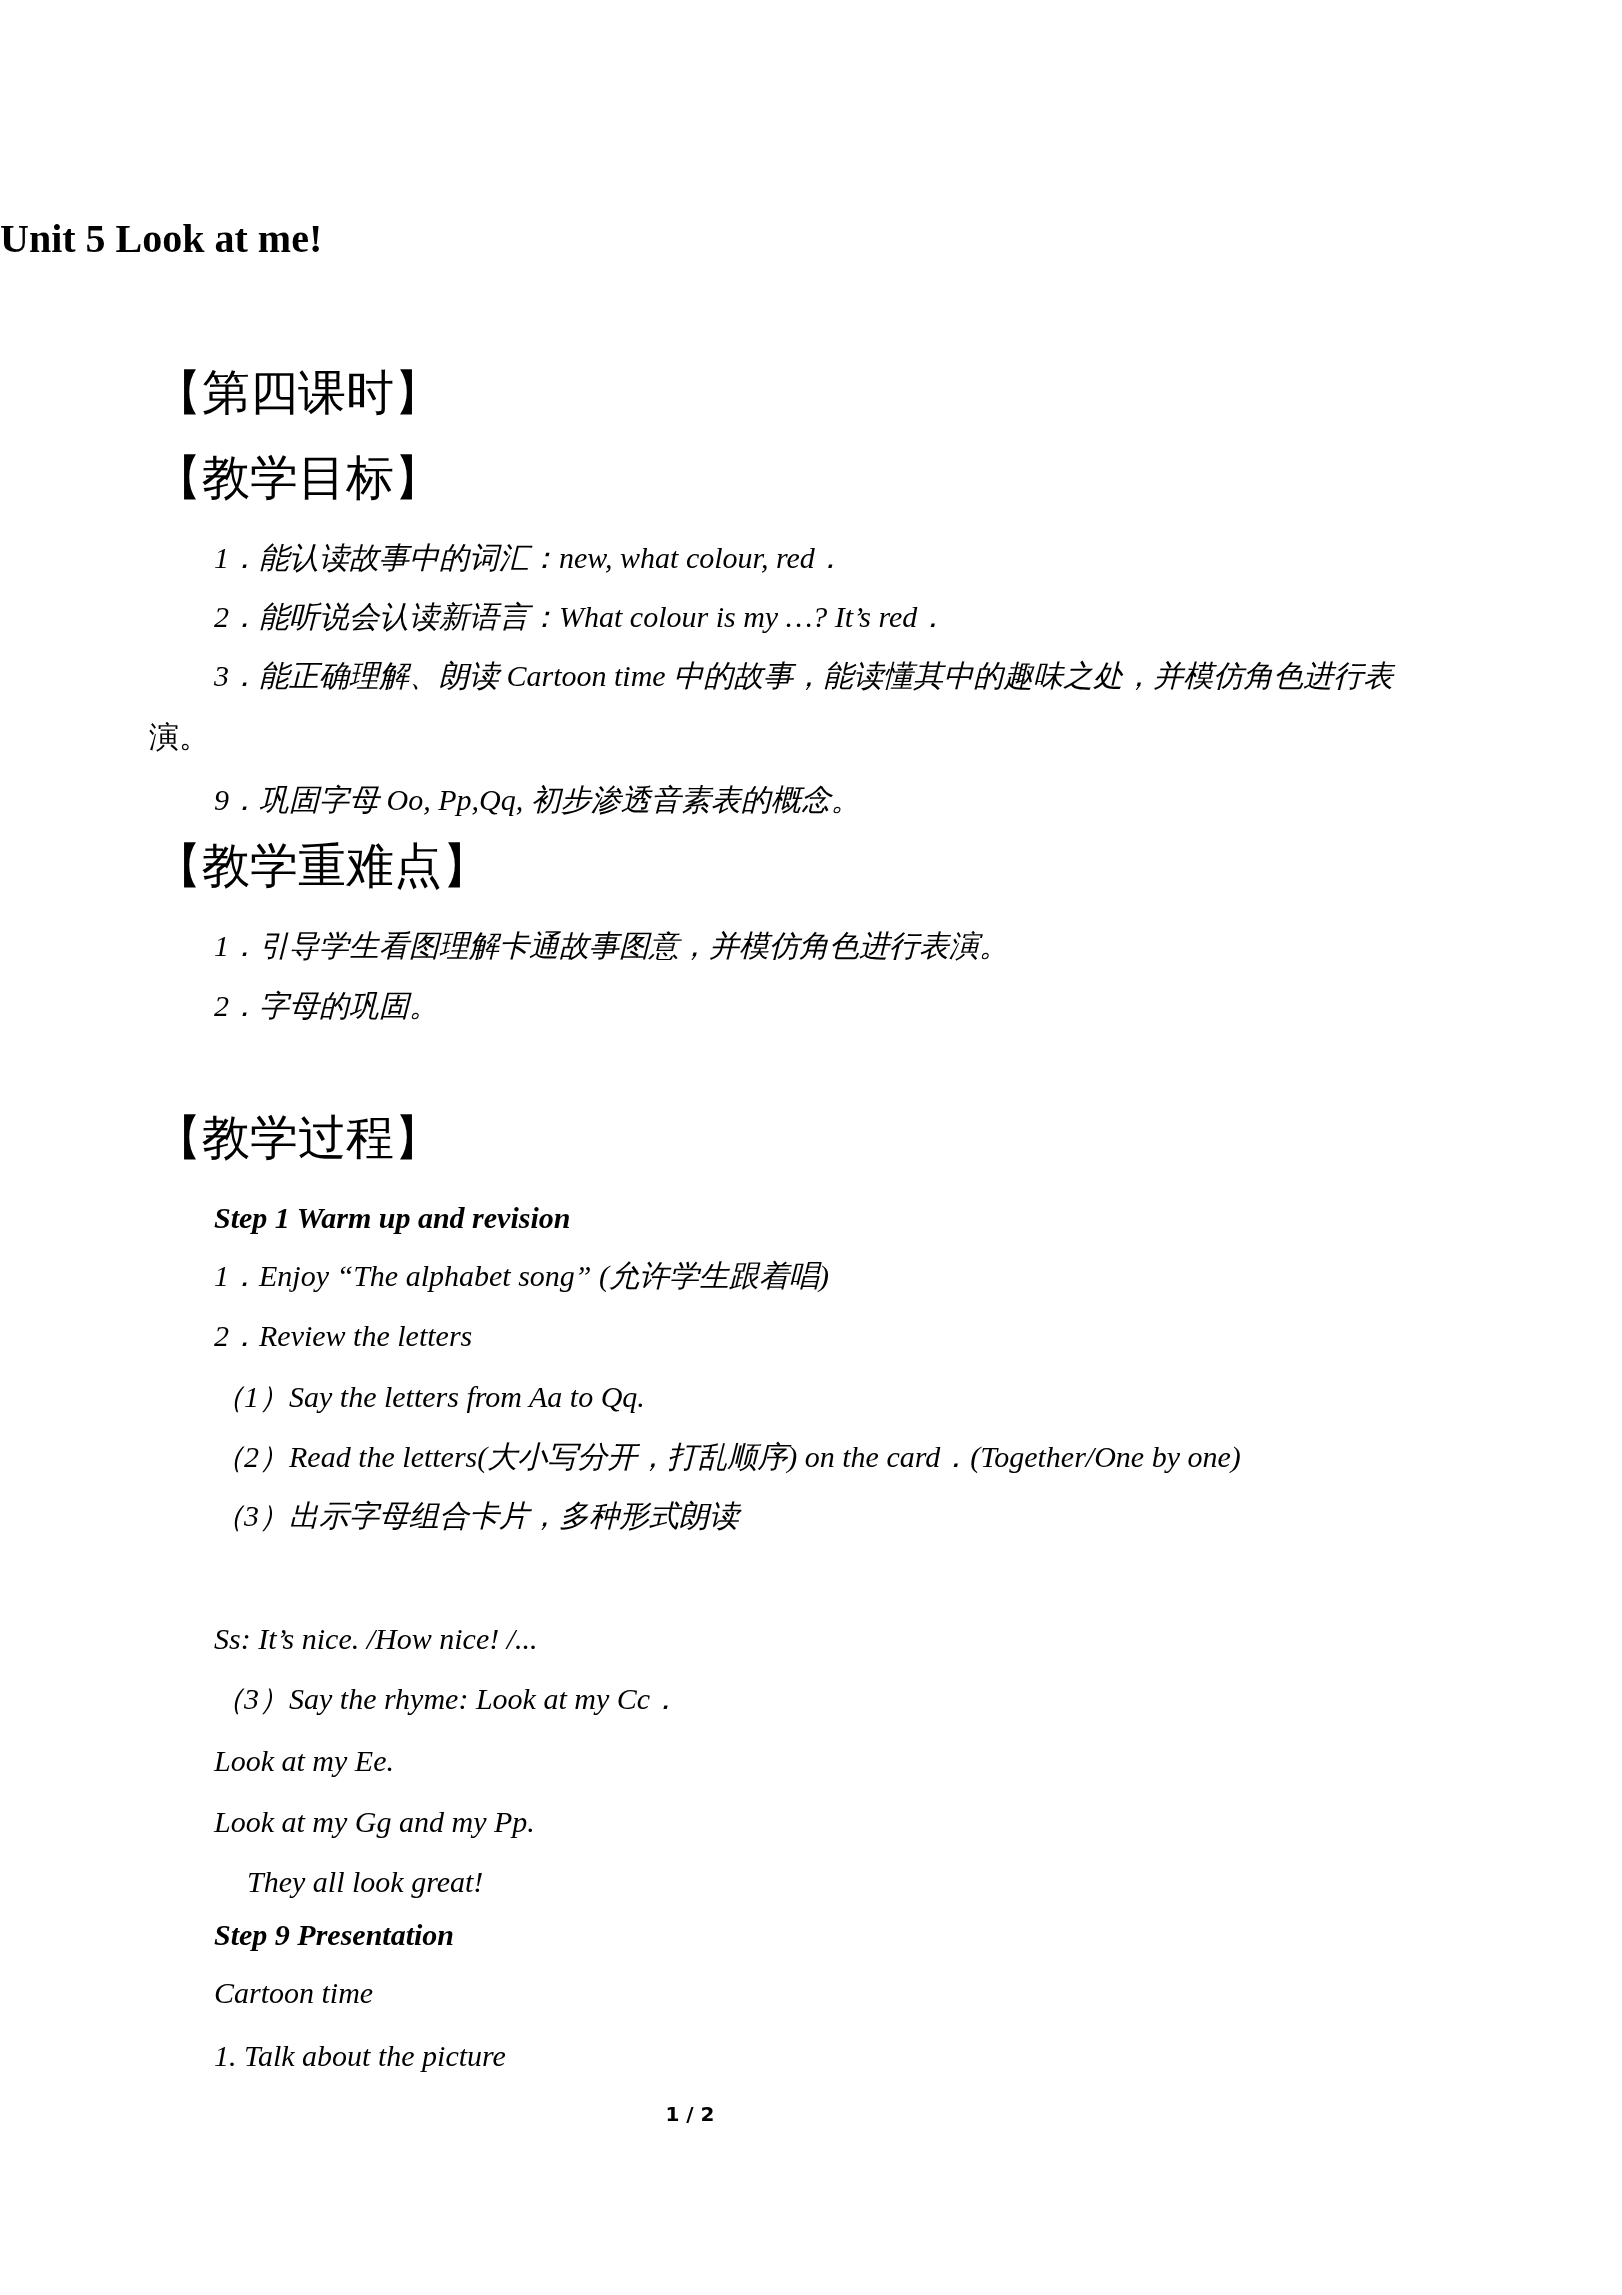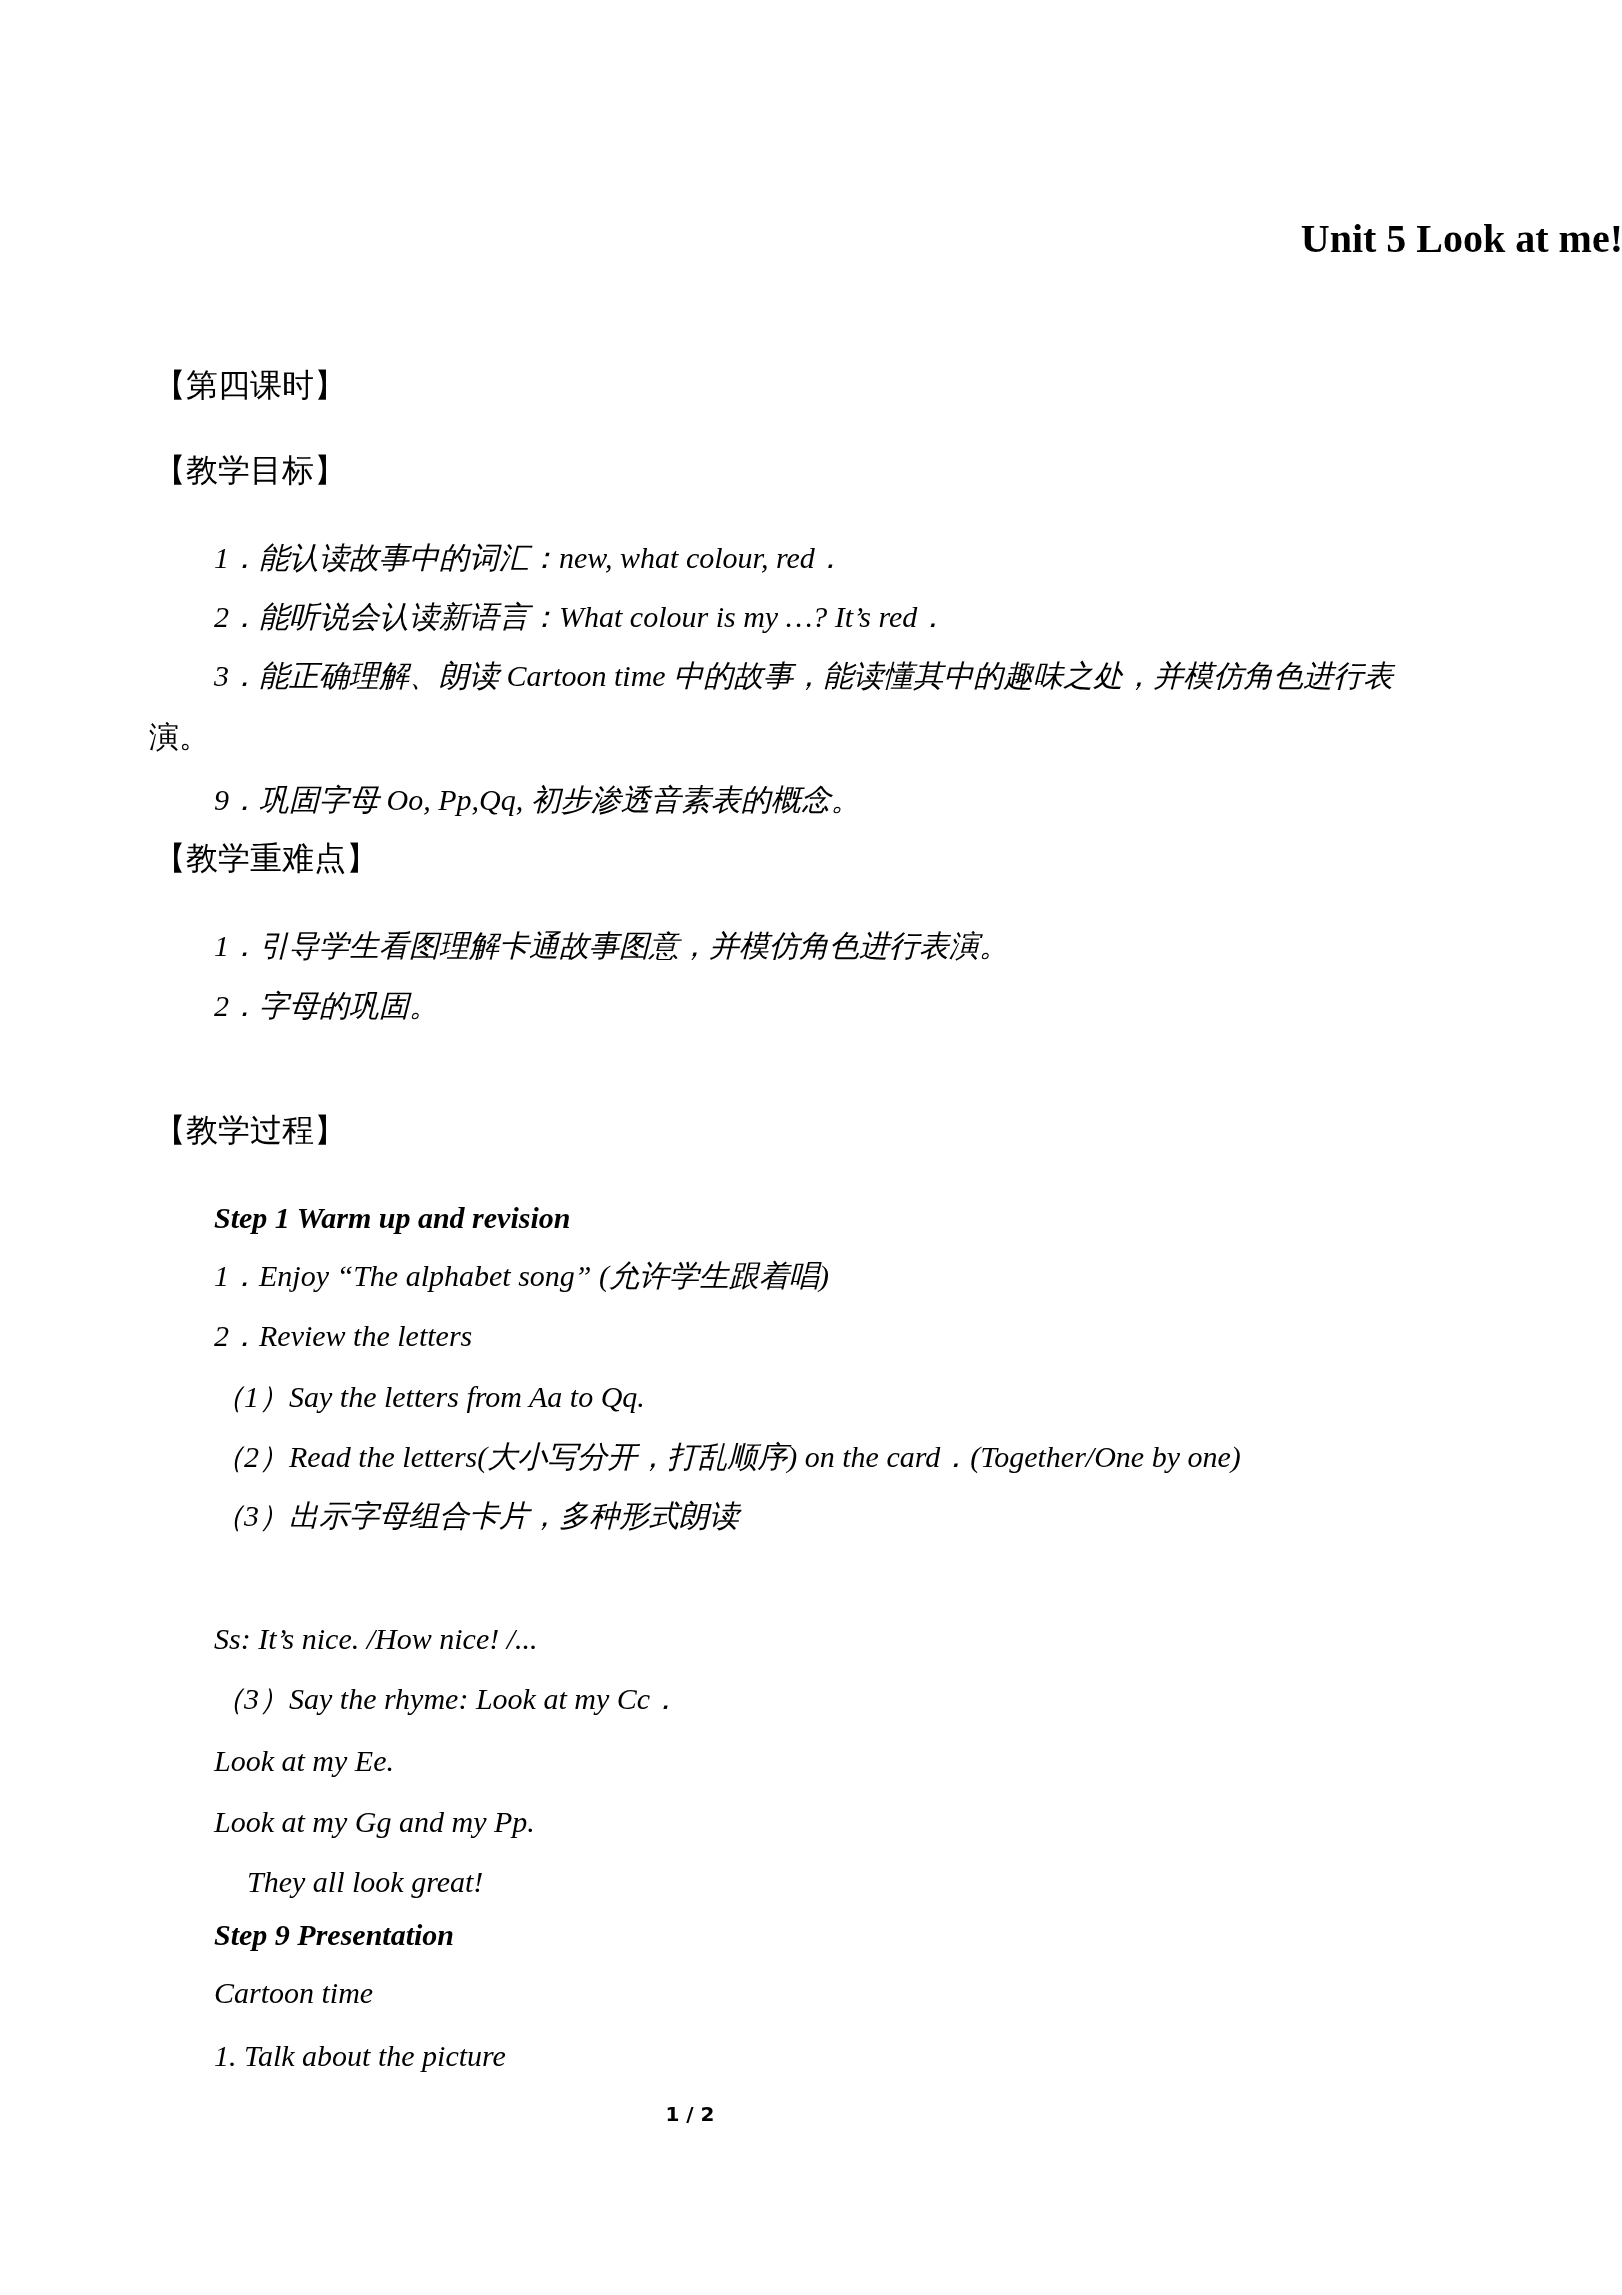--- a/index.html
+++ b/index.html
@@ -1,21 +1,21 @@
 <!DOCTYPE html>
 <html style="font-size:10.6px"><head>
 <meta charset="utf-8">
 <style>
   html, body { margin: 0; padding: 0; background: #ffffff; }
   body { width: 1623px; height: 2295px; position: relative; overflow: hidden; color: #000000;
          font-family: "Liberation Serif", "DejaVu Serif", serif; }
   .page { position: absolute; left: 0; top: 0; width: 1623px; height: 2295px; background: #ffffff; }
   .line { position: absolute; white-space: nowrap; line-height: 1; }
-  .title { left: 0; width: 1623px; text-align: right; font-size: 40px; font-weight: bold; }
-  .heading { left: 154px; font-size: 32px; }
+  .title { left: 0; width: 1623px; text-align: left; font-size: 40px; font-weight: bold; }
+  .heading { left: 154px; font-size: 48px; }
   .body { font-size: 30px; }
   .indent { left: 214px; font-style: italic; }
   .flush { left: 149px; }
   .bold { font-weight: bold; }
   .pageno { left: 0; width: 1380px; text-align: center; font-size: 20px; font-weight: bold;
             font-family: "DejaVu Sans", "Liberation Sans", sans-serif; }
 </style>
 </head>
 <body>
 

